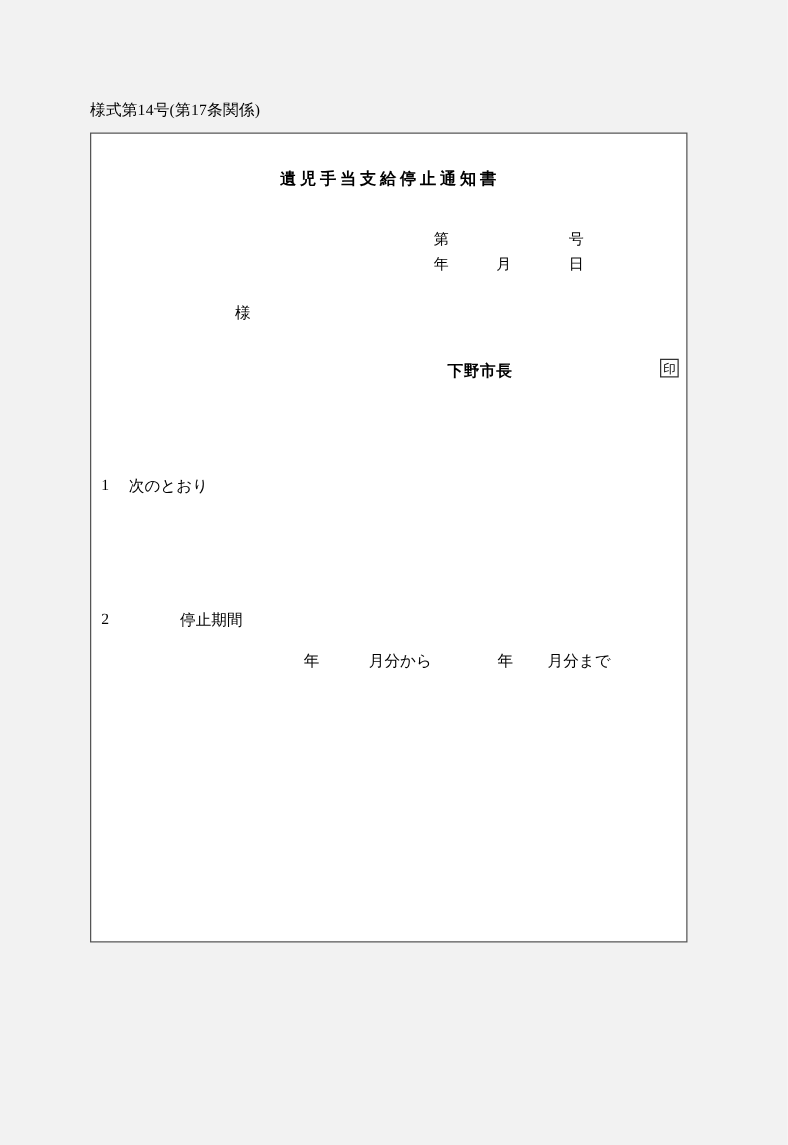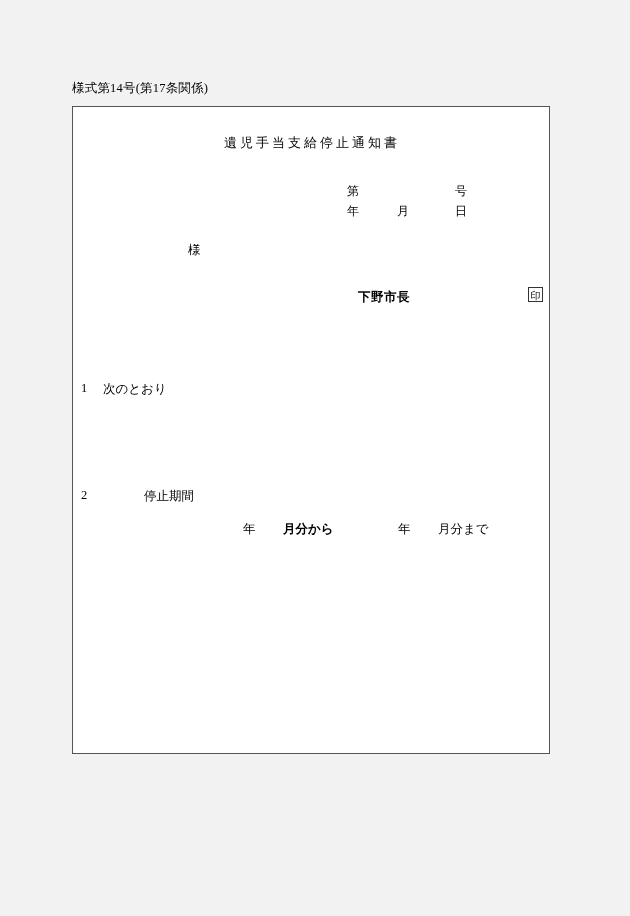--- a/index.html
+++ b/index.html
@@ -42,20 +42,21 @@
     box-sizing: border-box;
   }
   .doc-title {
     position: absolute;
     left: 0;
     top: 27px;
     width: 478px;
     text-align: center;
     font-size: 13px;
     letter-spacing: 3px;
+    font-weight: bold;
   }
   .num-row {
     position: absolute;
     right: 22px;
     top: 76px;
     font-size: 12px;
     width: 180px;
     text-align: left;
   }
   .num-row .lbl1 { position: absolute; left: 0; }
@@ -124,21 +125,21 @@
   .item2 .txt { position: absolute; left: 22px; white-space: nowrap; margin-left: 41px; }
 
   .period-row {
     position: absolute;
     left: 170px;
     top: 414px;
     font-size: 12.5px;
     width: 300px;
   }
   .period-row .y1 { position: absolute; left: 0; }
-  .period-row .m1 { position: absolute; left: 40px; font-weight: bold; }
+  .period-row .m1 { position: absolute; left: 52px; }
   .period-row .y2 { position: absolute; left: 155px; }
   .period-row .m2 { position: absolute; left: 195px; }
 </style>
 </head>
 <body>
 
 <div class="page">
 
   <div class="form-number">様式第14号(第17条関係)</div>
 

